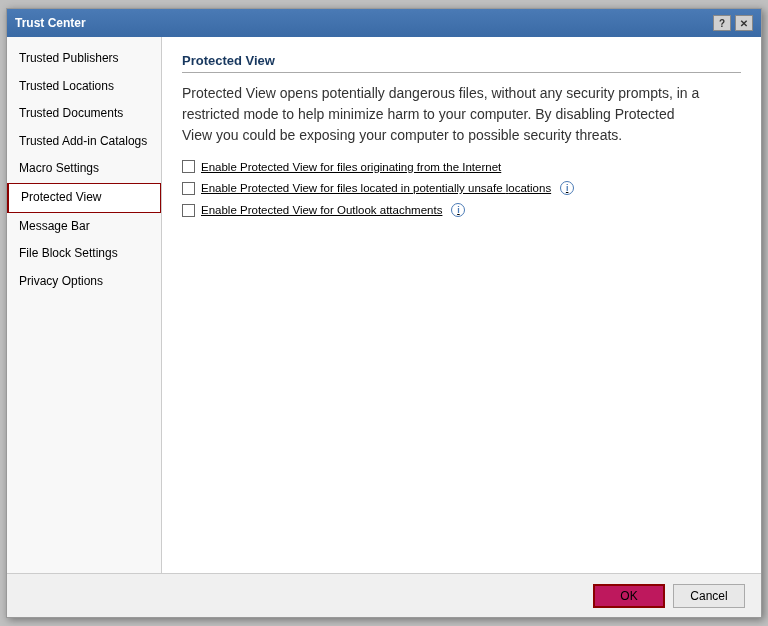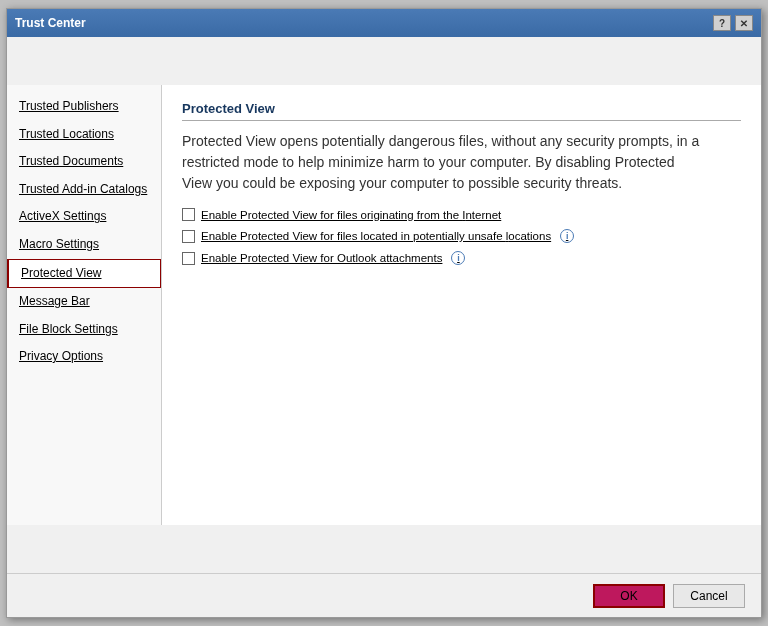--- a/index.html
+++ b/index.html
@@ -14,21 +14,20 @@
       justify-content: center;
     }
     .window {
       width: 756px;
       height: 610px;
       background: #f0f0f0;
       border: 1px solid #999;
       box-shadow: 2px 2px 8px rgba(0,0,0,0.4);
       display: flex;
       flex-direction: column;
-      gap: 48px;
     }
     .title-bar {
       background: linear-gradient(to bottom, #4a7ab5 0%, #3a6aa5 100%);
       height: 28px;
       display: flex;
       align-items: center;
       justify-content: space-between;
       padding: 0 8px;
       color: white;
       font-size: 12px;
@@ -61,21 +60,20 @@
       border-right: 1px solid #ccc;
       padding: 8px 0;
       overflow-y: auto;
     }
     .sidebar-item {
       padding: 6px 12px;
       cursor: pointer;
       font-size: 12px;
       color: #000;
       line-height: 1.3;
-      text-decoration: underline;
     }
     .sidebar-item.active {
       background: #fff;
       border: 1px solid #8b0000;
       border-left: 2px solid #8b0000;
       color: #000;
       font-weight: normal;
     }
     .main-content {
       flex: 1;
@@ -171,21 +169,20 @@
     </div>
   </div>
 
   <div class="window-content">
     <div class="sidebar">
 
     <div class="sidebar-item">Trusted Publishers</div>
         <div class="sidebar-item">Trusted Locations</div>
         <div class="sidebar-item">Trusted Documents</div>
         <div class="sidebar-item">Trusted Add-in Catalogs</div>
-        <div class="sidebar-item">ActiveX Settings</div>
         <div class="sidebar-item">Macro Settings</div>
         <div class="sidebar-item active">Protected View</div>
         <div class="sidebar-item">Message Bar</div>
         <div class="sidebar-item">File Block Settings</div>
         <div class="sidebar-item">Privacy Options</div>
       </div>
     <div class="main-content">
       <div class="section-title">Protected View</div>
       <div class="description-text">Protected View opens potentially dangerous files, without any security prompts, in a restricted mode to help minimize harm to your computer. By disabling Protected View you could be exposing your computer to possible security threats.</div>
 

